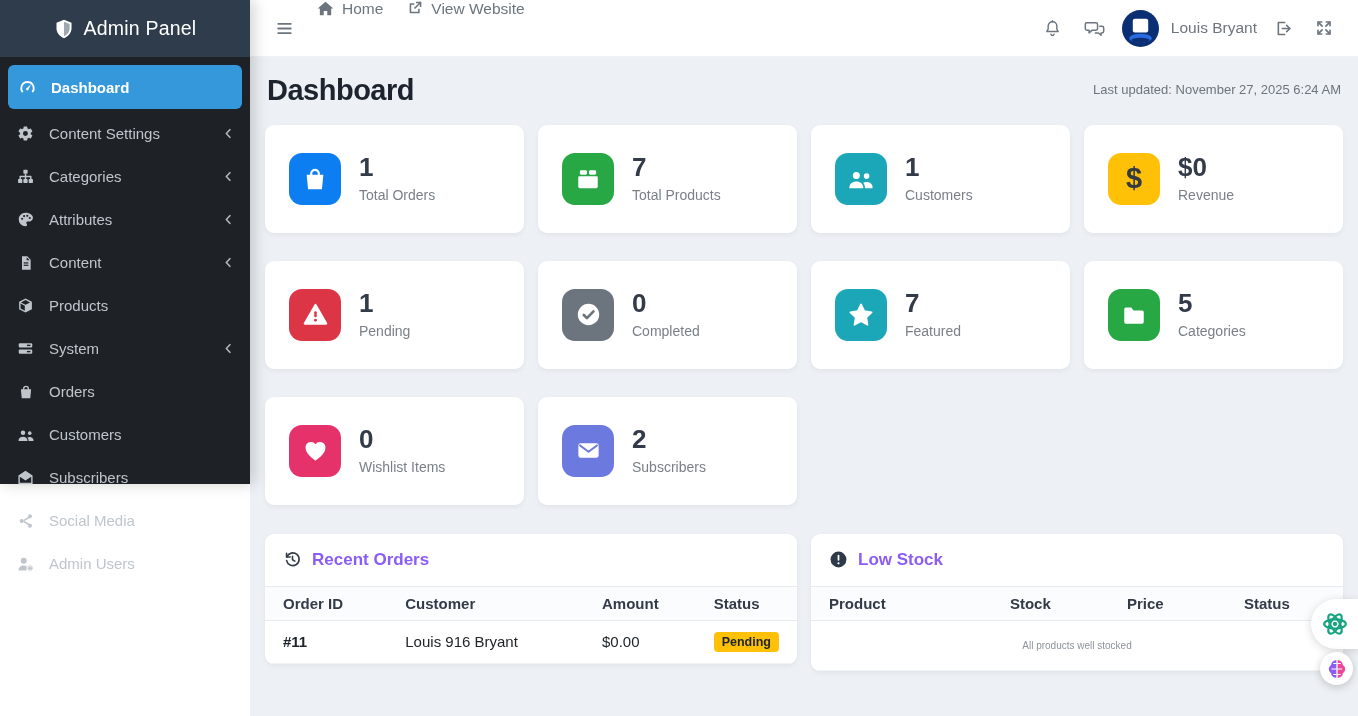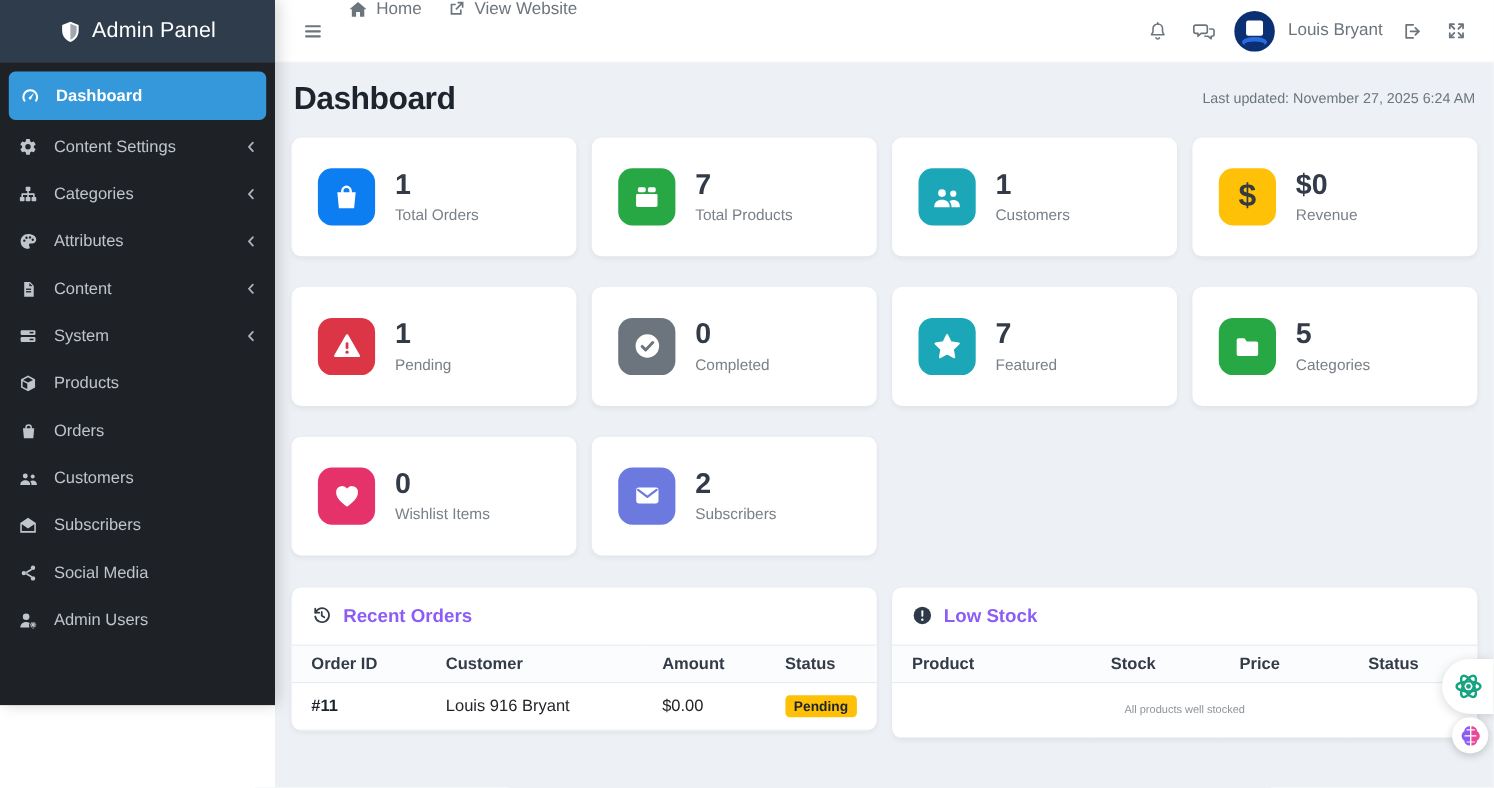--- a/index.html
+++ b/index.html
@@ -2,21 +2,21 @@
 <html><head>
 <meta charset="utf-8">
 <style>
   *{box-sizing:border-box}
   html,body{margin:0;padding:0}
   body{width:1358px;height:716px;position:relative;background:#ffffff;
        font-family:"Liberation Sans",sans-serif;overflow:hidden;-webkit-font-smoothing:antialiased}
   svg{display:block}
 
   
-  .sidebar{position:absolute;left:0;top:0;width:250px;height:641px;background:#1e2227;
+  .sidebar{position:absolute;left:0;top:0;width:250px;height:484px;background:#1e2227;
            box-shadow:4px 0 14px rgba(0,0,0,.18);z-index:5}
   .brand{height:57px;background:#2e3c4b;display:flex;align-items:center;justify-content:center;
          gap:10px;color:#fff;font-size:19.5px;letter-spacing:.2px}
   .menu{padding:8px 0 0}
   .menu-item{display:flex;align-items:center;gap:13px;height:43px;padding:0 15px;
              color:#bfc5cb;font-size:15px;cursor:pointer}
   .menu-item .mi{width:21px;display:flex;justify-content:center;flex:none}
   .menu-item.active{background:#3498db;margin:0 8px 3px;border-radius:6px;color:#fff;
                     font-weight:700;padding:0 9px;height:44px}
   .chev{margin-left:auto;opacity:.9;display:flex}
@@ -156,41 +156,41 @@
       <span class="chev">
         <svg width="13" height="13" viewBox="0 0 24 24" fill="none" stroke="currentColor" stroke-width="3" stroke-linecap="round" stroke-linejoin="round">
             <polyline points="14.5 5 8 12 14.5 19"></polyline>
           </svg>
       </span>
     </div>
 
     <div class="menu-item">
       <span class="mi">
         <svg width="17" height="17" viewBox="0 0 24 24" fill="currentColor">
+            <path d="M12 2l9 4.7v10.6L12 22l-9-4.7V6.7L12 2zm0 2.3L5.6 7.6 12 11l6.4-3.4L12 4.3zM5 9.3v7l6 3.1v-7L5 9.3z"></path>
+          </svg>
+      </span>
+      <span>Products</span>
+    </div>
+
+    <div class="menu-item">
+      <span class="mi">
+        <svg width="17" height="17" viewBox="0 0 24 24" fill="currentColor">
             <rect x="2.5" y="4.5" width="19" height="6.2" rx="1.5"></rect>
             <rect x="2.5" y="13.3" width="19" height="6.2" rx="1.5"></rect>
             <rect x="14" y="6.6" width="5" height="2" fill="#1e2227"></rect>
             <rect x="14" y="15.4" width="5" height="2" fill="#1e2227"></rect>
           </svg>
       </span>
       <span>System</span>
       <span class="chev">
         <svg width="13" height="13" viewBox="0 0 24 24" fill="none" stroke="currentColor" stroke-width="3" stroke-linecap="round" stroke-linejoin="round">
             <polyline points="14.5 5 8 12 14.5 19"></polyline>
           </svg>
       </span>
-    </div>
-
-    <div class="menu-item">
-      <span class="mi">
-        <svg width="17" height="17" viewBox="0 0 24 24" fill="currentColor">
-            <path d="M12 2l9 4.7v10.6L12 22l-9-4.7V6.7L12 2zm0 2.3L5.6 7.6 12 11l6.4-3.4L12 4.3zM5 9.3v7l6 3.1v-7L5 9.3z"></path>
-          </svg>
-      </span>
-      <span>Products</span>
     </div>
 
     <div class="menu-item">
       <span class="mi">
         <svg width="16" height="16" viewBox="0 0 24 24" fill="currentColor" fill-rule="evenodd">
             <path d="M7.5 8V7a4.5 4.5 0 019 0v1h3.2l-1.3 13.5H5.6L4.3 8h3.2zm2 0h5V7a2.5 2.5 0 00-5 0v1z"></path>
           </svg>
       </span>
       <span>Orders</span>
     </div>

